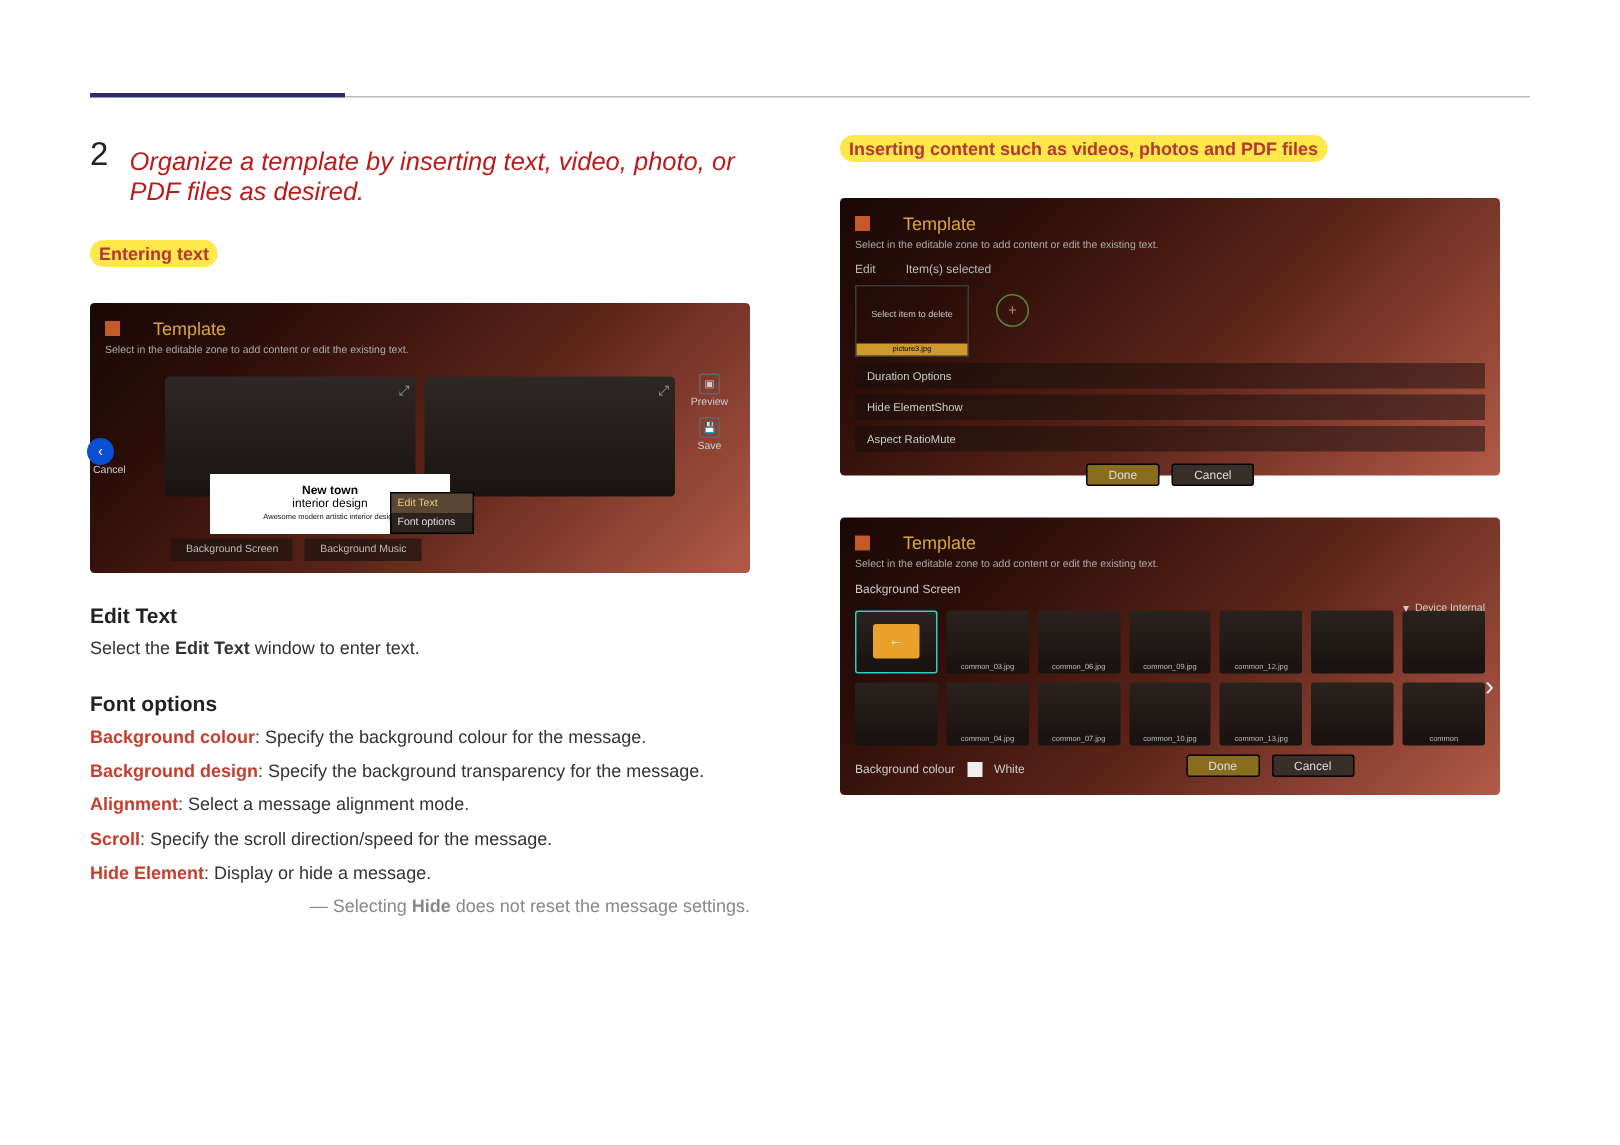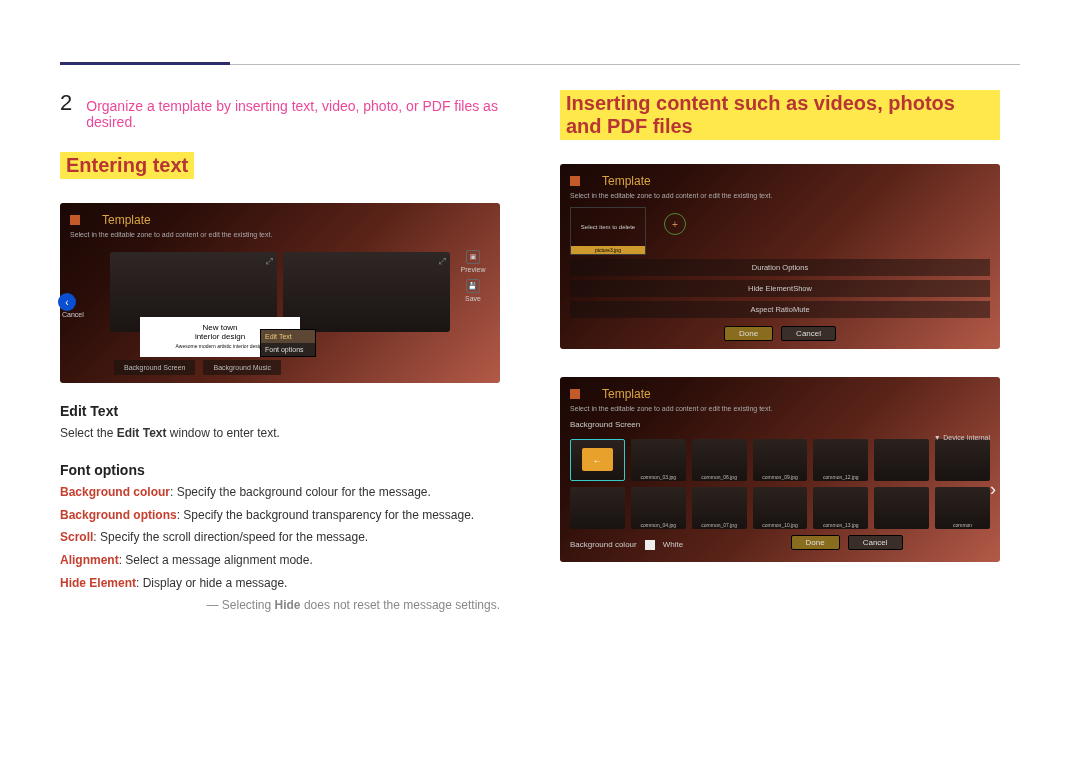--- a/index.html
+++ b/index.html
@@ -35,29 +35,30 @@
     position: absolute;
     left: 60px;
     right: 60px;
     top: 90px;
     display: flex;
     gap: 60px;
   }
   .col { width: 440px; }
   .step-row { display: flex; align-items: flex-start; gap: 14px; margin-bottom: 22px; }
   .step-num { font-size: 22px; font-weight: 400; color: #222; }
-  .step-text { font-size: 14px; color: #ec4899; padding-top: 8px; }
+  .step-text { font-size: 17px; color: #b91c1c; padding-top: 8px; font-style: italic; }
   .h-hl {
     display: inline-block;
     background: #ffe84b;
     color: #b73535;
     font-weight: bold;
-    font-size: 20px;
+    font-size: 12px;
     padding: 2px 6px;
     margin-bottom: 14px;
+    border-radius: 11px;
   }
   .sub-h { font-weight: bold; font-size: 14px; margin-top: 20px; margin-bottom: 6px; color: #222; }
   .body-line { font-size: 12px; color: #333; margin: 6px 0; line-height: 1.4; }
   .kw-red { color: #c63e2e; font-weight: bold; }
   .kw-bold { font-weight: bold; }
   .note { color: #888; font-size: 12px; margin: 6px 0; text-align: right; }
 
   
   .shot {
     background: linear-gradient(135deg, #1a0805 0%, #2a0d08 20%, #5a2318 55%, #b35a48 100%);
@@ -100,21 +101,21 @@
     position: absolute;
     bottom: 26px;
     left: 80px;
     width: 160px;
     background: #fff;
     color: #000;
     font-size: 6px;
     text-align: center;
     padding: 6px 2px 8px;
   }
-  .text-box-line1 { font-weight: normal; font-size: 8px; }
+  .text-box-line1 { font-weight: bold; font-size: 8px; }
   .text-box-line2 { font-size: 8px; }
   .text-box-small { font-size: 5px; color: #111; margin-top:2px; }
   .menu-pop {
     position: absolute;
     bottom: 26px;
     left: 200px;
     width: 56px;
     background: #2b2320;
     border: 1px solid #000;
     font-size: 7px;
@@ -130,21 +131,21 @@
   .row-bar { display: flex; gap: 20px; font-size: 8px; color: #bbb; margin: 6px 0 6px; }
   .select-box {
     border: 1px solid #3a3a3a;
     width: 76px; height: 48px;
     font-size: 6px; color: #ccc;
     display:flex; flex-direction:column;
   }
   .select-box .lbl { flex:1; display:flex; align-items:center; justify-content:center; }
   .select-box .cap { background:#cf9a2d; color:#000; font-size:5px; text-align:center; padding:1px 0; }
   .add-circ { width: 22px; height: 22px; border:1px solid #583; border-radius:50%; display:flex; align-items:center; justify-content:center; color:#c85; font-size:10px; margin-left: 12px; align-self: flex-start; margin-top:6px;}
-  .opt-row { display:flex; justify-content:center; font-size:7.5px; color:#ccc; padding:4px 8px; background:rgba(20,14,12,.5); margin-top:4px; }
+  .opt-row { display:flex; justify-content:flex-start; font-size:7.5px; color:#ccc; padding:4px 8px; background:rgba(20,14,12,.5); margin-top:4px; }
   .button-row { display:flex; gap:8px; justify-content:center; margin-top:8px;align-items:center; }
   .pill-btn { background:#3a2e28; border:1px solid #000; padding:2px 14px; font-size:8px; color:#ddd; border-radius:2px; }
   .done-btn { background:#8a6c1e; }
 
   
   .thumb-grid { display:grid; grid-template-columns: repeat(7, 1fr); gap:6px; margin:10px 0 4px; }
   .thumb { aspect-ratio: 1.3/1; background:linear-gradient(#2b221e,#181210); border-radius:2px; font-size:5px; color:#bbb; display:flex; align-items:flex-end; justify-content:center; padding-bottom:1px; }
   .thumb.sel { border:1px solid #3cc; }
   .thumb.sel .folder { width:60%; height:60%; background:#e8a22c; border-radius:2px; margin:auto; display:flex; align-items:center; justify-content:center; color:#fff; font-size:10px; }
   .arrow-next { position:absolute; right:4px; top:55%; color:#eee; font-size:18px; }
@@ -212,37 +213,41 @@
     </div>
 
     <div class="sub-h">Edit Text</div>
     <div class="body-line">
       <span>Select the </span><span class="kw-bold">Edit Text</span><span> window to enter text.</span>
     </div>
 
     <div class="sub-h">Font options</div>
 
     <div class="body-line"><span class="kw-red">Background colour</span><span>: Specify the background colour for the message.</span></div>
-    <div class="body-line"><span class="kw-red">Background options</span><span>: Specify the background transparency for the message.</span></div>
+    <div class="body-line"><span class="kw-red">Background design</span><span>: Specify the background transparency for the message.</span></div>
+    <div class="body-line"><span class="kw-red">Alignment</span><span>: Select a message alignment mode.</span></div>
     <div class="body-line"><span class="kw-red">Scroll</span><span>: Specify the scroll direction/speed for the message.</span></div>
-    <div class="body-line"><span class="kw-red">Alignment</span><span>: Select a message alignment mode.</span></div>
     <div class="body-line"><span class="kw-red">Hide Element</span><span>: Display or hide a message.</span></div>
     <div class="note">― <span>Selecting </span><span class="kw-bold">Hide</span><span> does not reset the message settings.</span></div>
   </div>
 
   <div class="col">
     <div class="h-hl">Inserting content such as videos, photos and PDF files</div>
 
     
     <div class="shot" style="height:185px">
       <div class="shot-title">
         <span class="sq-icon"></span>
         <span class="shot-title-text">Template</span>
       </div>
       <div class="shot-desc">Select in the editable zone to add content or edit the existing text.</div>
+      <div class="row-bar">
+        <span>Edit</span>
+        <span>Item(s) selected</span>
+      </div>
       <div style="display:flex; gap:6px;">
         <div class="select-box">
           <div class="lbl">Select item to delete</div>
           <div class="cap">picture3.jpg</div>
         </div>
         <div class="add-circ">
             <span>+</span>
           </div>
       </div>
       <div class="opt-row">

